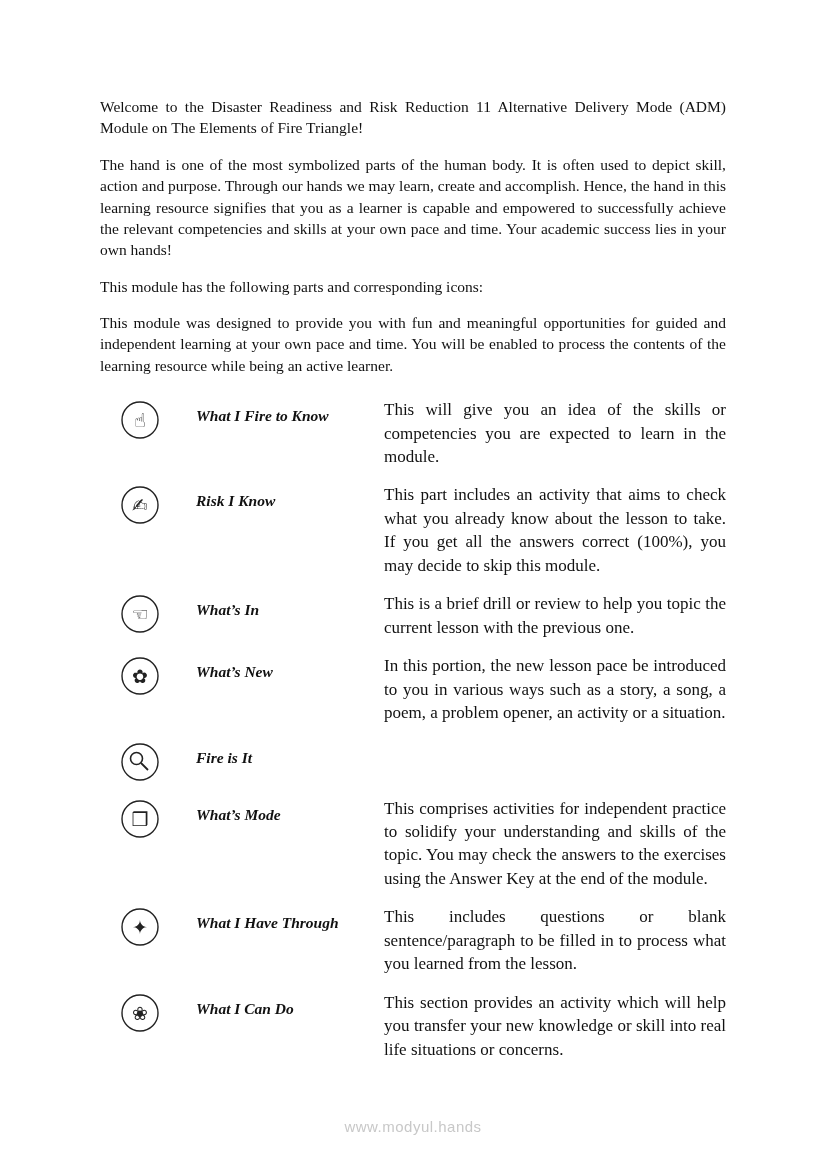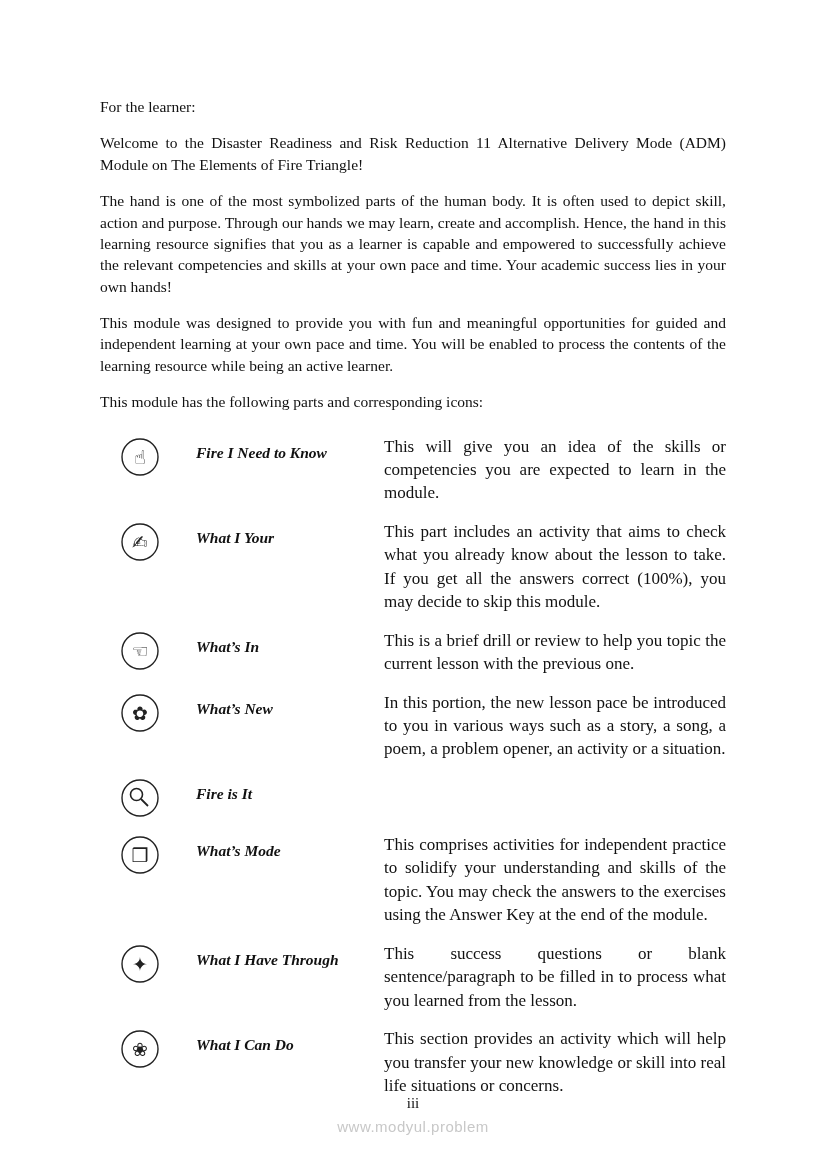--- a/index.html
+++ b/index.html
@@ -79,51 +79,50 @@
     color: #c8c8c8;
     letter-spacing: 0.5px;
   }
 </style>
 </head>
 <body>
 
 <div class="page">
   <div class="content">
 
-    <p class="body-text no-justify">For the learner:</p>
 
     <p class="body-text"><span>Welcome to the Disaster Readiness and Risk Reduction 11 Alternative Delivery Mode (ADM) Module on</span><span class="underlined"> The Elements of Fire Triangle</span><span>!</span></p>
 
     <p class="body-text">The hand is one of the most symbolized parts of the human body. It is often used to depict skill, action and purpose. Through our hands we may learn, create and accomplish. Hence, the hand in this learning resource signifies that you as a learner is capable and empowered to successfully achieve the relevant competencies and skills at your own pace and time. Your academic success lies in your own hands!</p>
 
+    <p class="body-text no-justify">This module has the following parts and corresponding icons:</p>
+
     <p class="body-text">This module was designed to provide you with fun and meaningful opportunities for guided and independent learning at your own pace and time. You will be enabled to process the contents of the learning resource while being an active learner.</p>
-
-    <p class="body-text no-justify">This module has the following parts and corresponding icons:</p>
 
     <div class="rows">
 
       <div class="icon-row">
         <div class="icon-wrap">
           <svg viewBox="0 0 40 40">
               <circle cx="20" cy="20" r="18" fill="none" stroke="#222" stroke-width="1.4"></circle>
               <text x="20" y="27" text-anchor="middle" font-size="19">☝</text>
             </svg>
         </div>
-        <div class="row-label">Fire I Need to Know</div>
+        <div class="row-label">What I Fire to Know</div>
         <div class="row-desc">This will give you an idea of the skills or competencies you are expected to learn in the module.</div>
       </div>
 
       <div class="icon-row">
         <div class="icon-wrap">
           <svg viewBox="0 0 40 40">
               <circle cx="20" cy="20" r="18" fill="none" stroke="#222" stroke-width="1.4"></circle>
               <text x="20" y="27" text-anchor="middle" font-size="19">✍</text>
             </svg>
         </div>
-        <div class="row-label">What I Your</div>
+        <div class="row-label">Risk I Know</div>
         <div class="row-desc">This part includes an activity that aims to check what you already know about the lesson to take. If you get all the answers correct (100%), you may decide to skip this module.</div>
       </div>
 
       <div class="icon-row">
         <div class="icon-wrap">
           <svg viewBox="0 0 40 40">
               <circle cx="20" cy="20" r="18" fill="none" stroke="#222" stroke-width="1.4"></circle>
               <text x="20" y="27" text-anchor="middle" font-size="19">☜</text>
             </svg>
         </div>
@@ -165,34 +164,33 @@
       </div>
 
       <div class="icon-row">
         <div class="icon-wrap">
           <svg viewBox="0 0 40 40">
               <circle cx="20" cy="20" r="18" fill="none" stroke="#222" stroke-width="1.4"></circle>
               <text x="20" y="27" text-anchor="middle" font-size="19">✦</text>
             </svg>
         </div>
         <div class="row-label">What I Have Through</div>
-        <div class="row-desc">This success questions or blank sentence/paragraph to be filled in to process what you learned from the lesson.</div>
+        <div class="row-desc">This includes questions or blank sentence/paragraph to be filled in to process what you learned from the lesson.</div>
       </div>
 
       <div class="icon-row">
         <div class="icon-wrap">
           <svg viewBox="0 0 40 40">
               <circle cx="20" cy="20" r="18" fill="none" stroke="#222" stroke-width="1.4"></circle>
               <text x="20" y="27" text-anchor="middle" font-size="19">❀</text>
             </svg>
         </div>
         <div class="row-label">What I Can Do</div>
         <div class="row-desc">This section provides an activity which will help you transfer your new knowledge or skill into real life situations or concerns.</div>
       </div>
 
     </div>
   </div>
 
   <div class="footer">
-    <div class="page-number">iii</div>
-    <div class="watermark">www.modyul.problem</div>
+    <div class="watermark">www.modyul.hands</div>
   </div>
 </div>
 
 </body></html>

